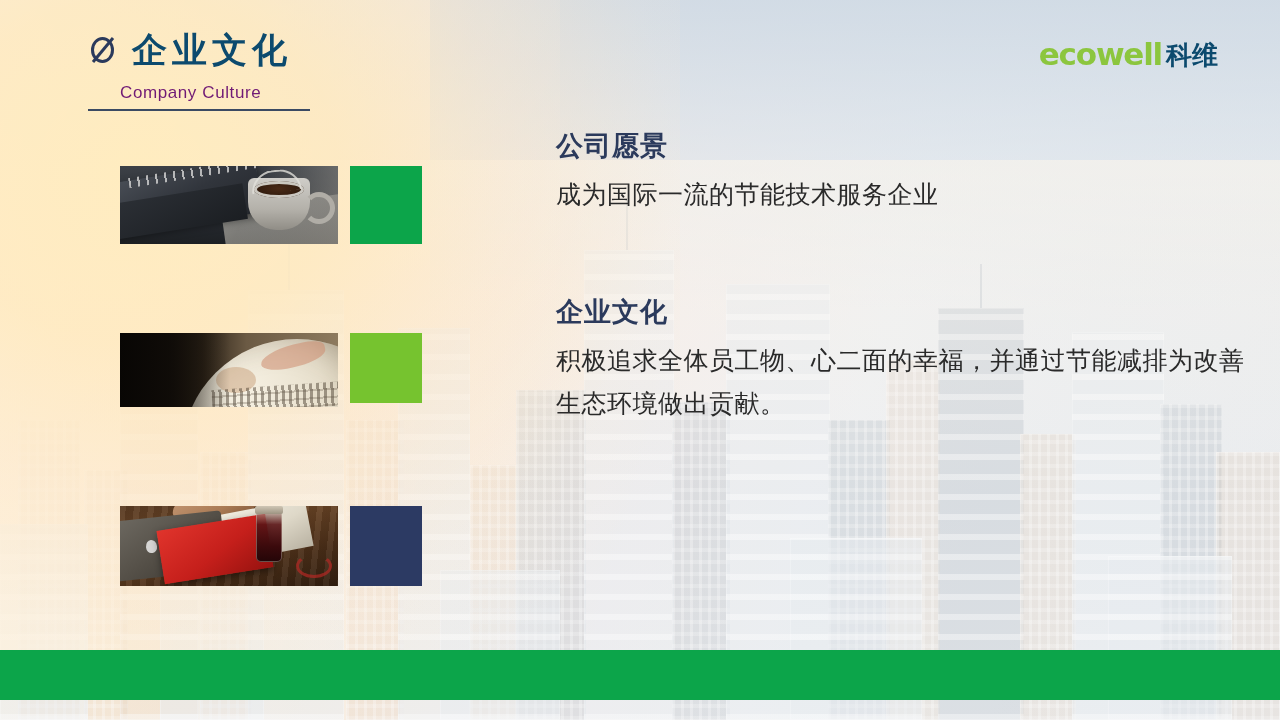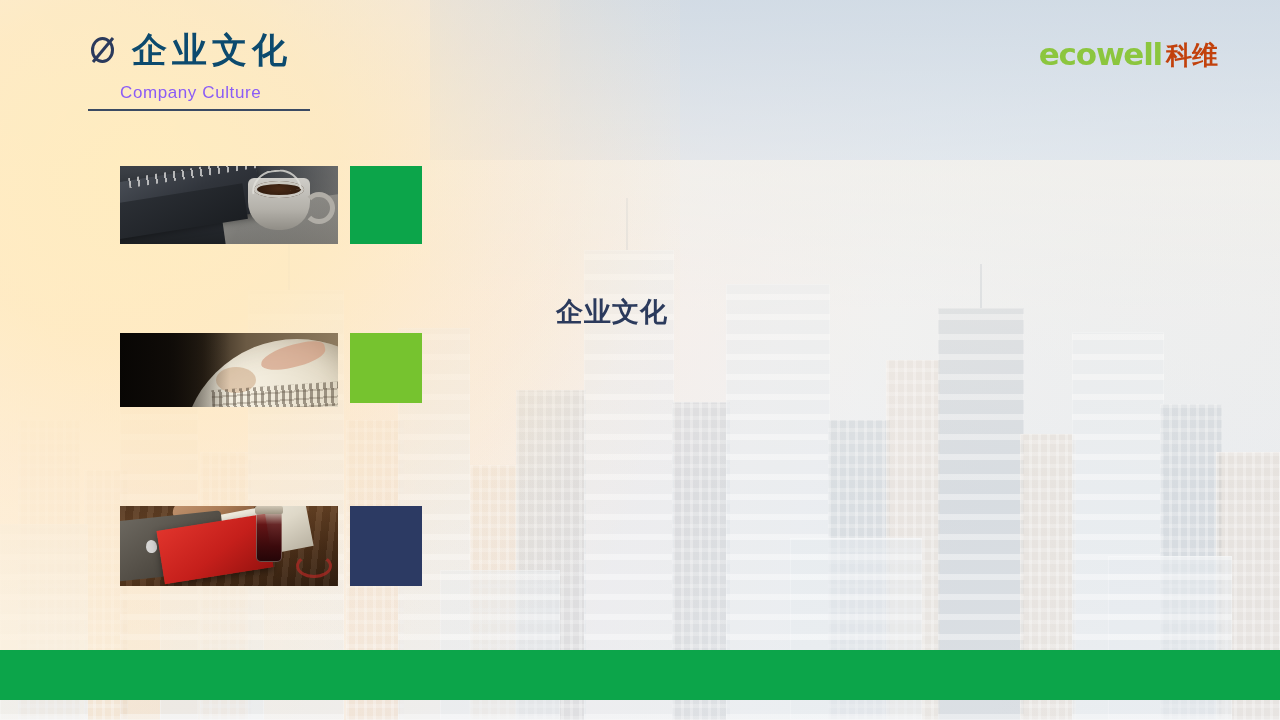--- a/index.html
+++ b/index.html
@@ -159,21 +159,21 @@
     font-weight: bold;
     color: #0c4a6e;
     letter-spacing: 5px;
     line-height: 1;
     font-family: "DejaVu Sans", "Liberation Sans", sans-serif;
   }
   .title-en {
     margin-top: 9px;
     padding-left: 32px;
     font-size: 17px;
-    color: #8b5cf6;
+    color: #701a75;
     letter-spacing: 0.6px;
     font-family: "Liberation Sans", sans-serif;
   }
   .title-rule {
     margin-top: 6px;
     width: 222px;
     height: 2px;
     background: #3b4a63;
   }
 
@@ -190,21 +190,21 @@
     font-size: 31px;
     font-weight: bold;
     color: #8cc63e;
     letter-spacing: -1.2px;
     line-height: 1;
     font-family: "DejaVu Sans", "Liberation Sans", sans-serif;
   }
   .brand-cn {
     font-size: 26px;
     font-weight: bold;
-    color: #c2410c;
+    color: #0c4a6e;
     line-height: 1;
     letter-spacing: 0px;
     font-family: "DejaVu Sans", "Liberation Sans", sans-serif;
   }
 
   
   .media-row {
     position: absolute;
     left: 120px;
     display: flex;
@@ -558,23 +558,28 @@
       <div class="dk-laptop"></div>
       <div class="dk-logo"></div>
       <div class="dk-red"></div>
       <div class="dk-jar"></div>
       <div class="dk-jarlid"></div>
       <div class="dk-cord"></div>
     </div>
     <div class="swatch" style="background:#2c3a63;"></div>
   </div>
 
+  <div class="block b1">
+    <div class="blk-title">公司愿景</div>
+    <div class="blk-body"> 成为国际一流的节能技术服务企业</div>
+  </div>
 
   <div class="block b2">
     <div class="blk-title">企业文化</div>
+    <div class="blk-body"> 积极追求全体员工物、心二面的幸福，并通过节能减排为改善生态环境做出贡献。</div>
   </div>
 
   <div class="block b3">
   </div>
 
   <div class="bottom-bar"></div>
 
 </div>
 
 </body></html>

